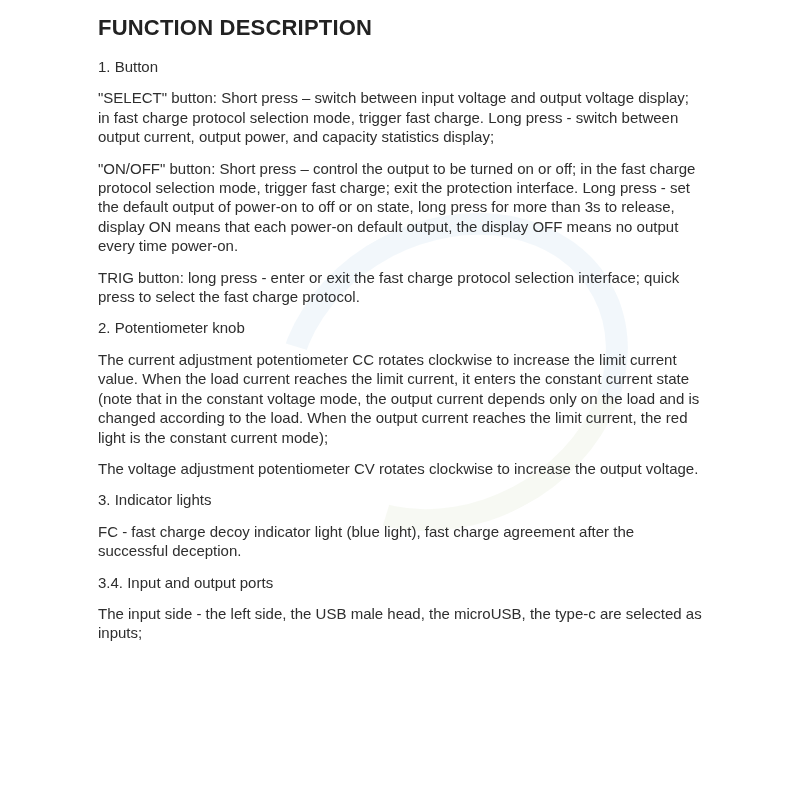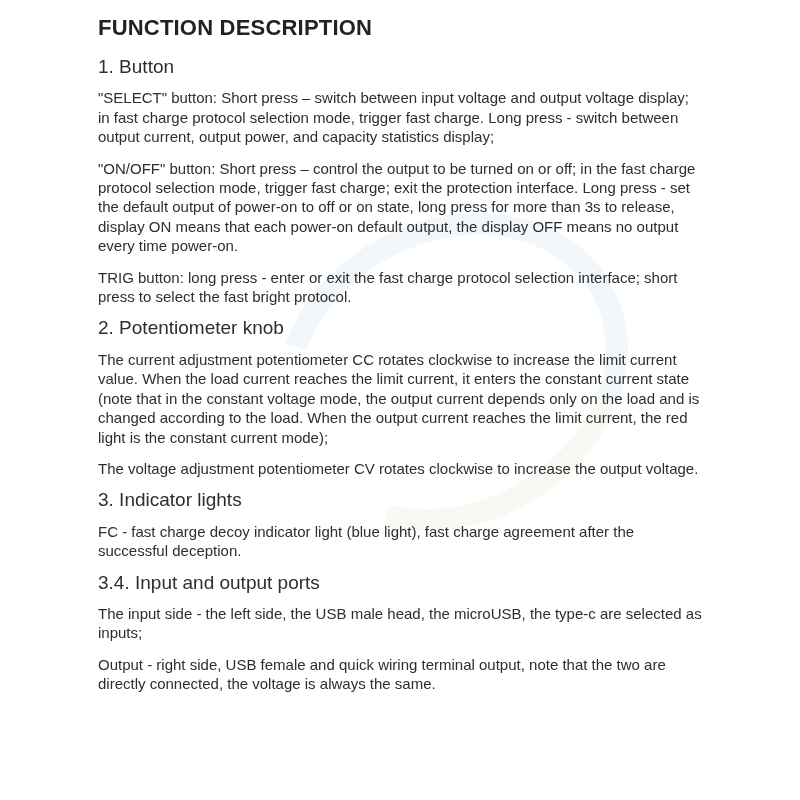--- a/index.html
+++ b/index.html
@@ -27,21 +27,21 @@
   .doc-title {
     font-size: 22px;
     font-weight: bold;
     letter-spacing: 0.2px;
     line-height: 26px;
     margin: 0 0 16px 0;
     color: #222222;
   }
   .section { margin: 0; padding: 0; }
   .section-heading {
-    font-size: 19px;
+    font-size: 15px;
     font-weight: normal;
     line-height: 19.4px;
     margin: 0 0 12px 0;
   }
   .para {
     font-size: 15px;
     line-height: 19.4px;
     margin: 0 0 12px 0;
     max-width: 606px;
   }
@@ -67,33 +67,32 @@
 <div class="watermark"></div>
 
 <div class="page">
 
   <h1 class="doc-title">FUNCTION DESCRIPTION</h1>
 
   <div class="section">
     <p class="section-heading">1. Button</p>
     <p class="para">"SELECT" button: Short press – switch between input voltage and output voltage display; in fast charge protocol selection mode, trigger fast charge. Long press - switch between output current, output power, and capacity statistics display;</p>
     <p class="para">"ON/OFF" button: Short press – control the output to be turned on or off; in the fast charge protocol selection mode, trigger fast charge; exit the protection interface. Long press - set the default output of power-on to off or on state, long press for more than 3s to release, display ON means that each power-on default output, the display OFF means no output every time power-on.</p>
-    <p class="para">TRIG button: long press - enter or exit the fast charge protocol selection interface; short press to select the fast bright protocol.</p>
+    <p class="para">TRIG button: long press - enter or exit the fast charge protocol selection interface; quick press to select the fast charge protocol.</p>
   </div>
 
   <div class="section">
     <p class="section-heading">2. Potentiometer knob</p>
     <p class="para">The current adjustment potentiometer CC rotates clockwise to increase the limit current value. When the load current reaches the limit current, it enters the constant current state (note that in the constant voltage mode, the output current depends only on the load and is changed according to the load. When the output current reaches the limit current, the red light is the constant current mode);</p>
     <p class="para">The voltage adjustment potentiometer CV rotates clockwise to increase the output voltage.</p>
   </div>
 
   <div class="section">
     <p class="section-heading">3. Indicator lights</p>
     <p class="para">FC - fast charge decoy indicator light (blue light), fast charge agreement after the successful deception.</p>
   </div>
 
   <div class="section">
     <p class="section-heading">3.4. Input and output ports</p>
     <p class="para">The input side - the left side, the USB male head, the microUSB, the type-c are selected as inputs;</p>
-    <p class="para">Output - right side, USB female and quick wiring terminal output, note that the two are directly connected, the voltage is always the same.</p>
   </div>
 
 </div>
 
 </body></html>

